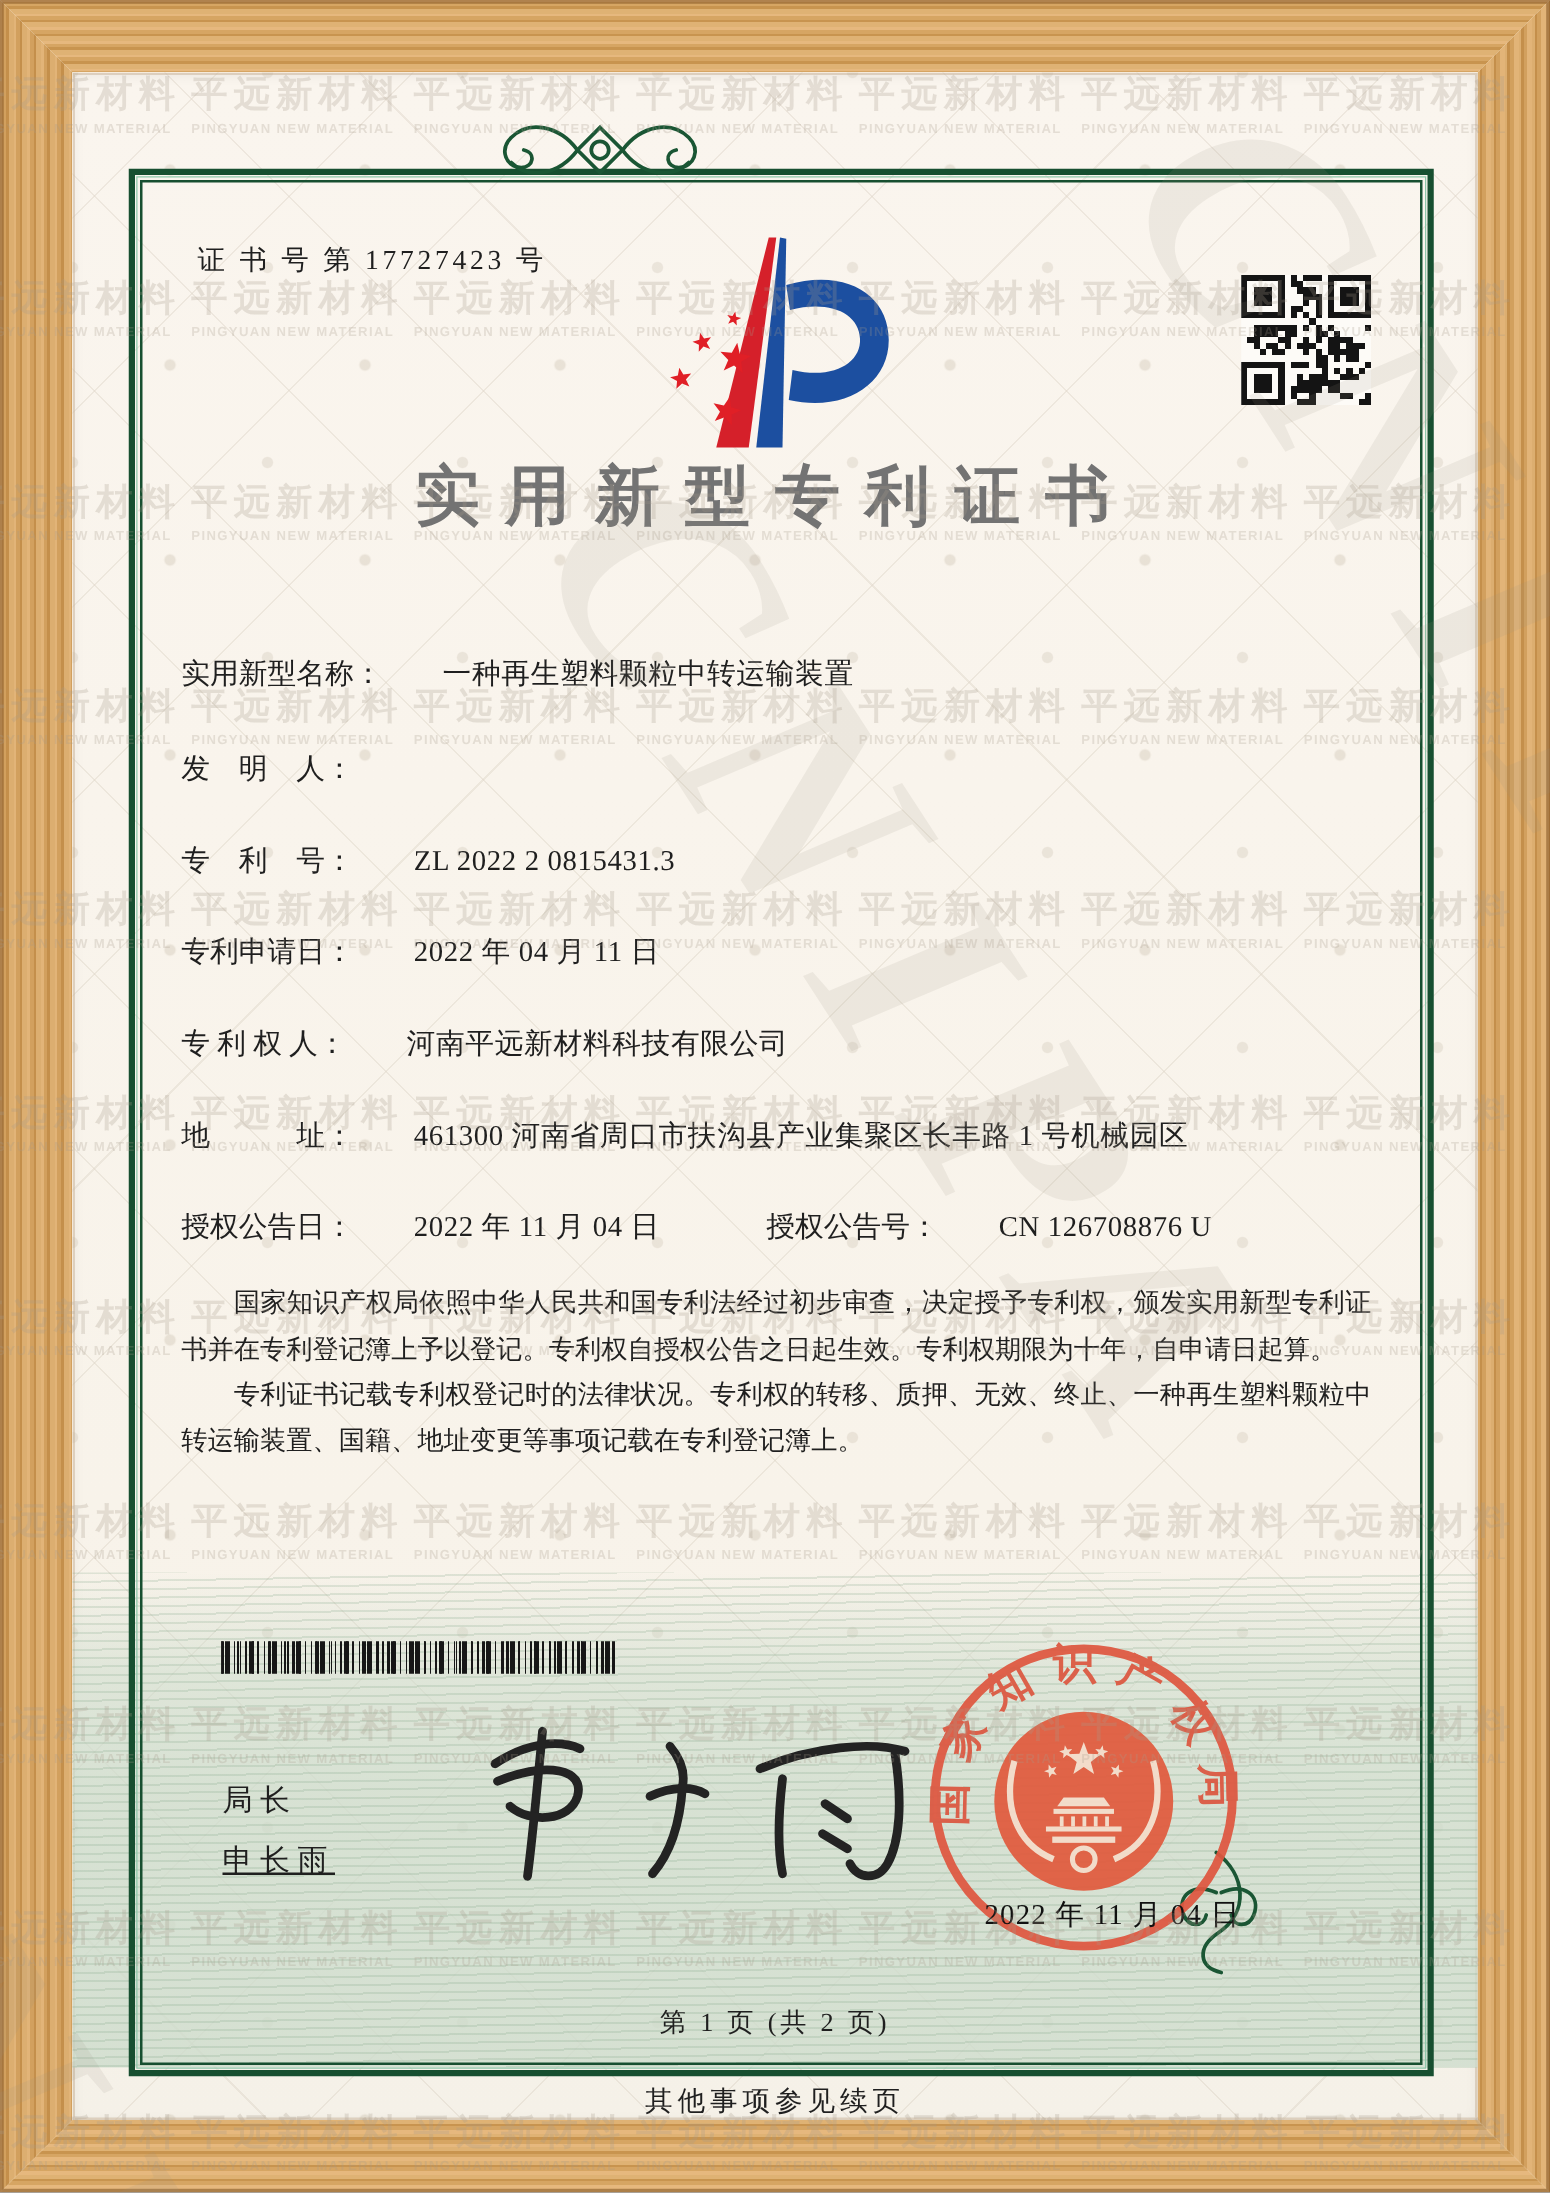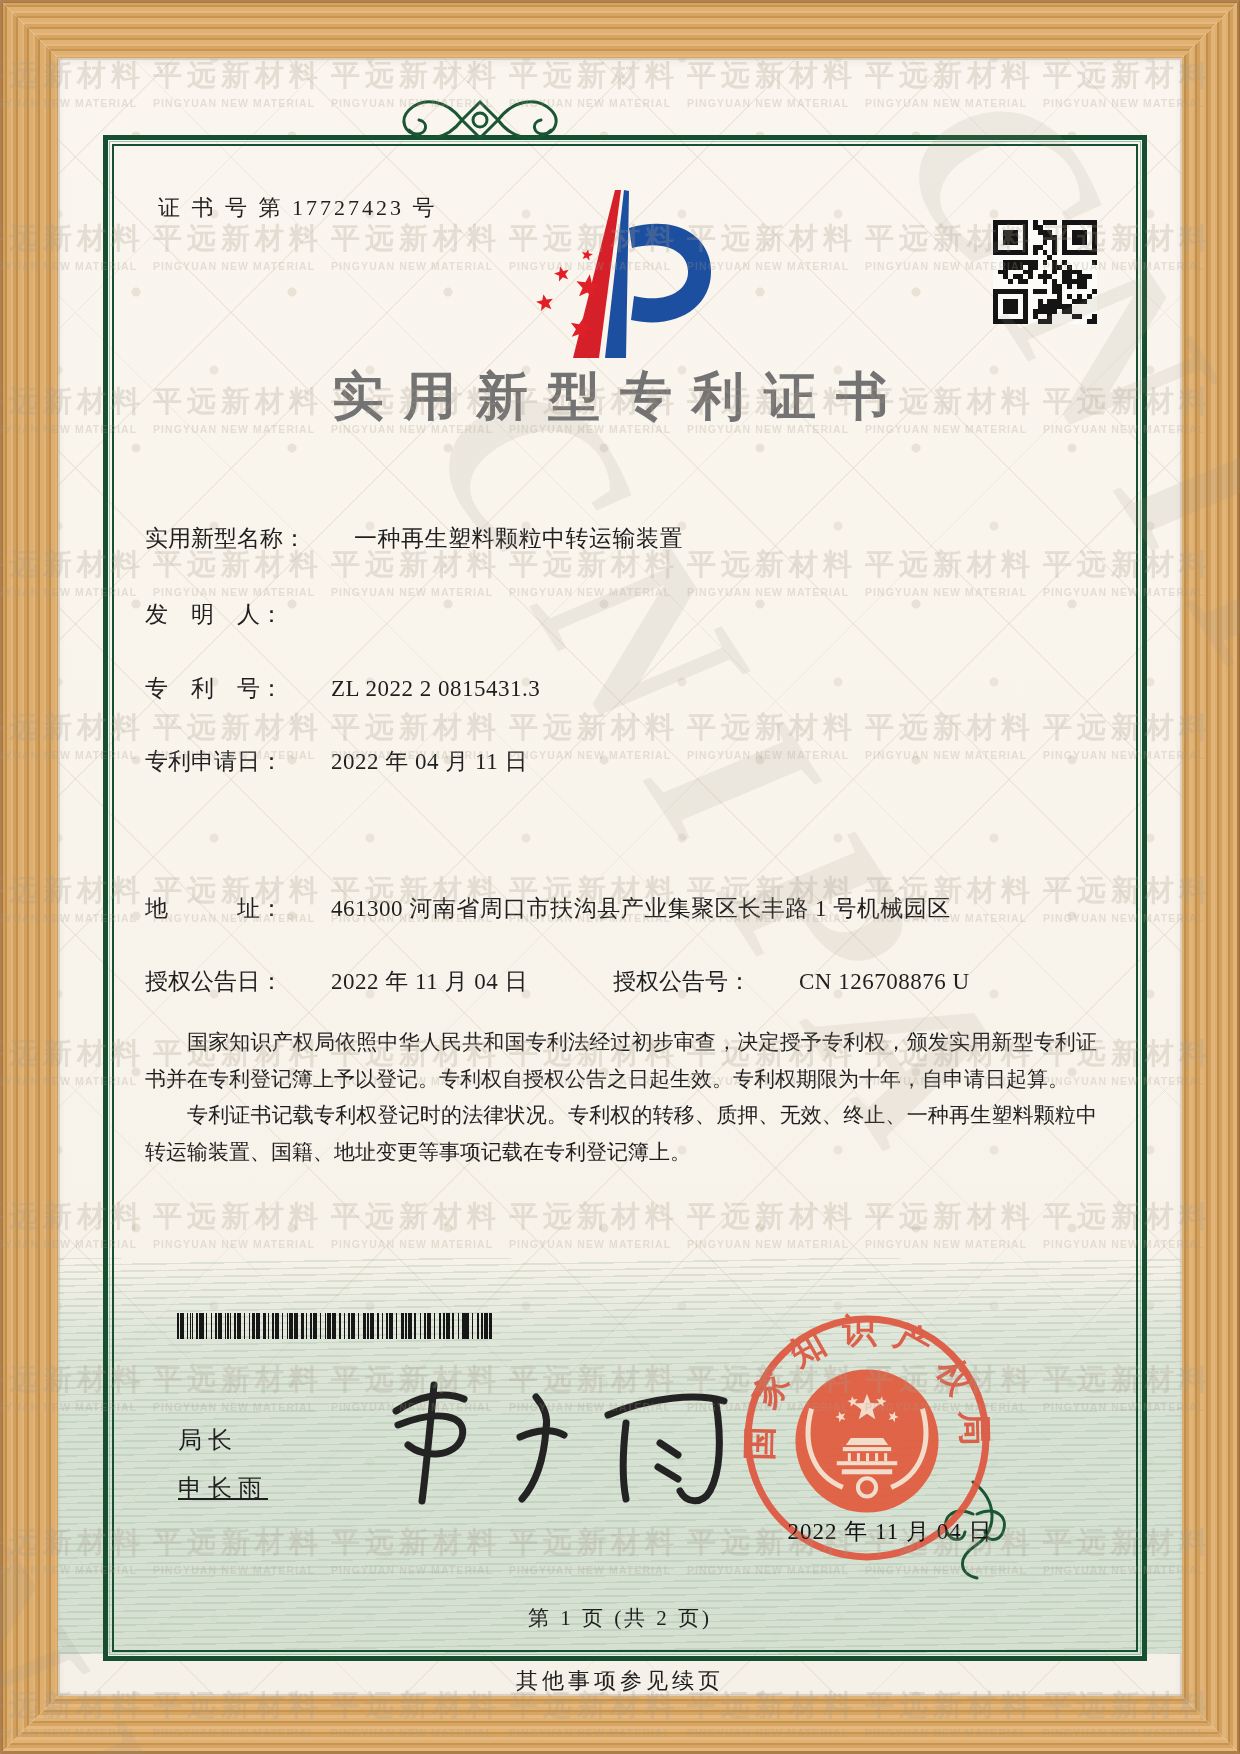--- a/index.html
+++ b/index.html
@@ -361,20 +361,24 @@
     <span class="lbl">发　明　人：</span>
   </div>
   <div class="row" style="top:672px">
     <span class="lbl">专　利　号：</span>
     <span class="val">ZL 2022 2 0815431.3</span>
   </div>
   <div class="row" style="top:745px">
     <span class="lbl">专利申请日：</span>
     <span class="val">2022 年 04 月 11 日</span>
   </div>
+  <div class="row" style="top:818px">
+    <span class="lbl">专 利 权 人：</span>
+    <span class="val">河南平远新材料科技有限公司</span>
+  </div>
   <div class="row" style="top:892px">
     <span class="lbl">地　　　址：</span>
     <span class="val" style="max-width:640px">461300 河南省周口市扶沟县产业集聚区长丰路 1 号机械园区</span>
   </div>
   <div class="row" style="top:965px">
     <span class="lbl">授权公告日：</span>
     <span class="val">2022 年 11 月 04 日</span>
   </div>
   <div class="row grant-right" style="top:965px">
     <span class="lbl">授权公告号：</span>

